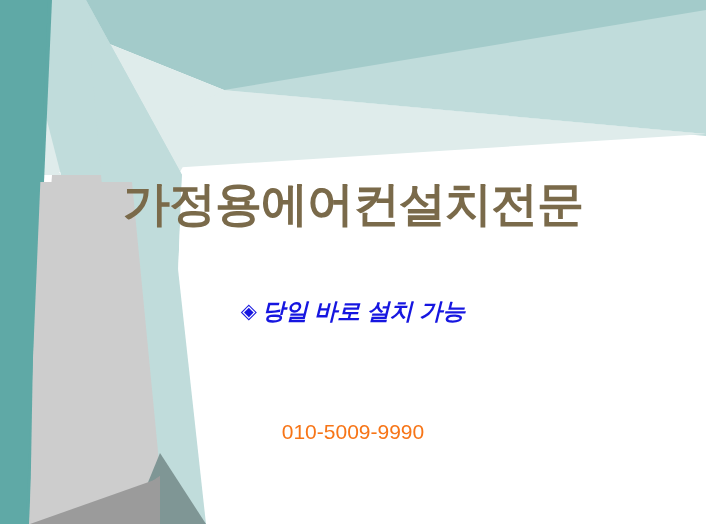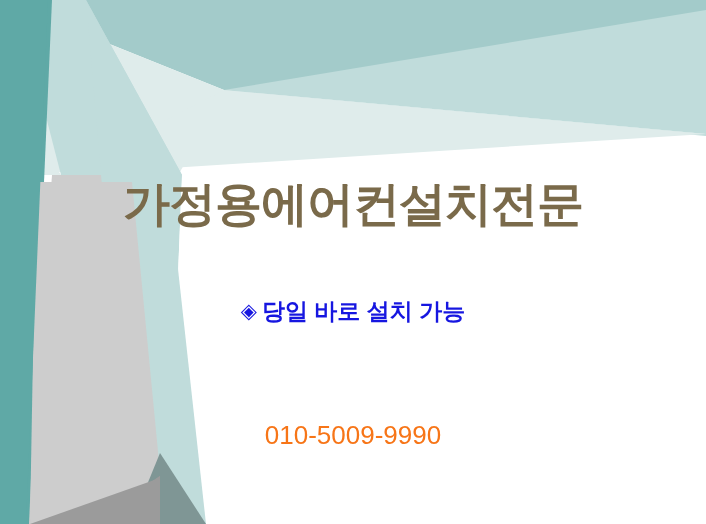--- a/index.html
+++ b/index.html
@@ -50,34 +50,35 @@
     top: 294px;
     width: 706px;
     text-align: center;
   }
   .bullet-line {
     font-size: 23px;
     font-weight: bold;
     color: #1616e0;
     line-height: 1.52;
     white-space: nowrap;
+    font-style: italic;
   }
   .bullet-mark {
     font-size: 21px;
     font-weight: normal;
     padding-right: 5px;
     vertical-align: 1px;
   }
   #phone {
     position: absolute;
     left: 0;
     top: 420px;
     width: 706px;
     text-align: center;
-    font-size: 26px;
+    font-size: 21px;
     font-weight: normal;
     color: #f77517;
     letter-spacing: 0px;
     white-space: nowrap;
   }
 </style>
 </head>
 <body>
 
 <div id="slide">

